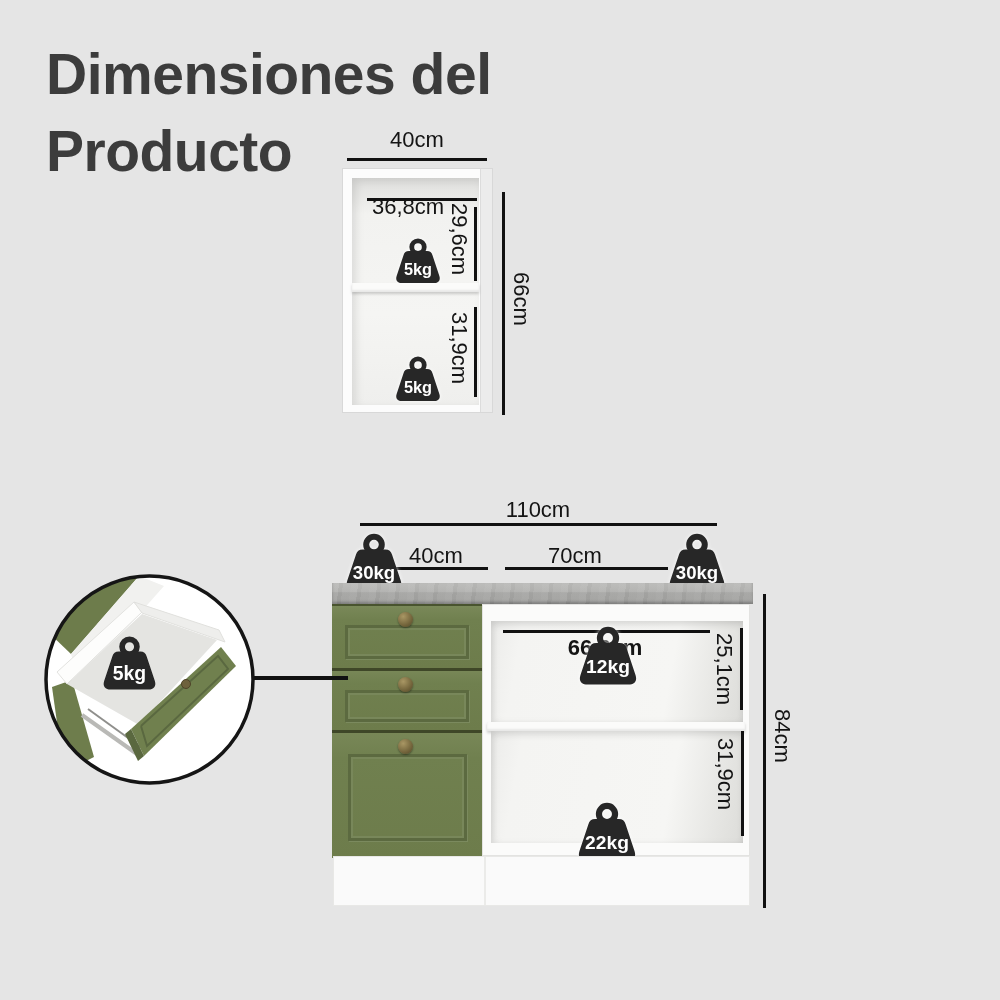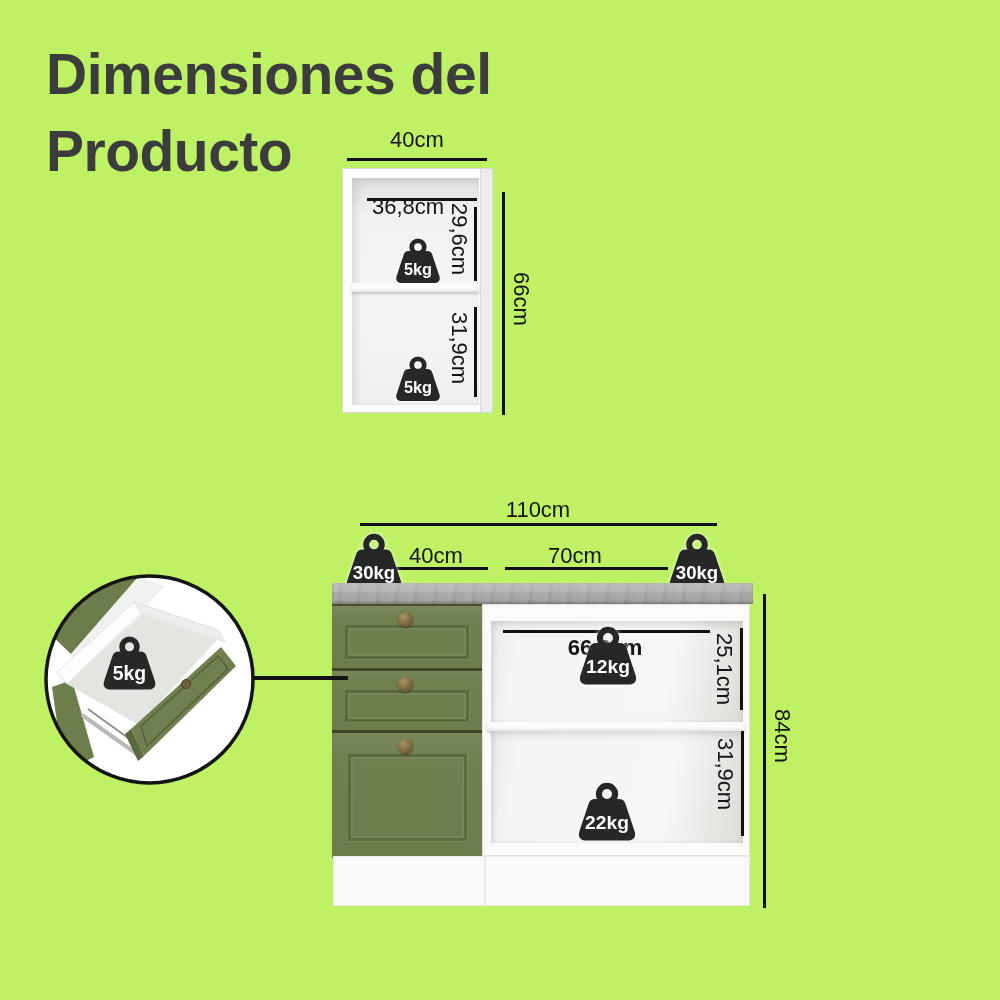--- a/index.html
+++ b/index.html
@@ -1,16 +1,16 @@
 <!DOCTYPE html>
 <html><head>
 <meta charset="utf-8">
 <style>
   html,body{margin:0;padding:0;background:#ffffff;}
-  #canvas{position:relative;width:1000px;height:1000px;background:#bef264;overflow:hidden;
+  #canvas{position:relative;width:1000px;height:1000px;background:#e5e5e5;overflow:hidden;
           font-family:"Liberation Sans", sans-serif;color:#141414;}
   .abs{position:absolute;}
   
   .page-title{font-size:57px;line-height:77px;font-weight:700;color:#3c3c3c;letter-spacing:-0.5px;}
   .dim{font-size:22px;color:#141414;text-align:center;white-space:nowrap;}
   .vtext{writing-mode:vertical-rl;text-orientation:mixed;font-size:22px;color:#141414;white-space:nowrap;}
   .note{font-size:23px;color:#4c4c4c;white-space:nowrap;}
   
   .hline{height:3px;background:#111;}
   .vline{width:3px;background:#111;}
@@ -144,21 +144,21 @@
     <svg viewBox="0 0 100 96">
       <circle cx="50" cy="19" r="13" fill="none" stroke="#272727" stroke-width="10"></circle>
       <path d="M31 27 L69 27 C75 27 78.5 30 80 35.5 L94.5 79 C97.5 88.5 92.5 94 83 94 L17 94 C7.5 94 2.5 88.5 5.5 79 L20 35.5 C21.5 30 25 27 31 27 Z" fill="#272727"></path>
       <text class="wtext" x="50" y="76" font-size="31" text-anchor="middle">12kg</text>
     </svg>
   </div>
 
   <div class="abs vtext" style="left:712px;top:738px;">31,9cm</div>
   <div class="abs vline" style="left:741px;top:731px;height:105px;"></div>
 
-  <div class="abs weight" style="left:576px;top:782px;width:62px;height:60px;text-decoration:underline;">
+  <div class="abs weight" style="left:576px;top:802px;width:62px;height:60px;text-decoration:underline;">
     <svg viewBox="0 0 100 96">
       <circle cx="50" cy="19" r="13" fill="none" stroke="#272727" stroke-width="10"></circle>
       <path d="M31 27 L69 27 C75 27 78.5 30 80 35.5 L94.5 79 C97.5 88.5 92.5 94 83 94 L17 94 C7.5 94 2.5 88.5 5.5 79 L20 35.5 C21.5 30 25 27 31 27 Z" fill="#272727"></path>
       <text class="wtext" x="50" y="76" font-size="31" text-anchor="middle">22kg</text>
     </svg>
   </div>
 
   <div class="abs plinth" style="left:333px;top:856px;width:417px;height:50px;">
     <div class="plinth-seam" style="left:150px;"></div>
   </div>

